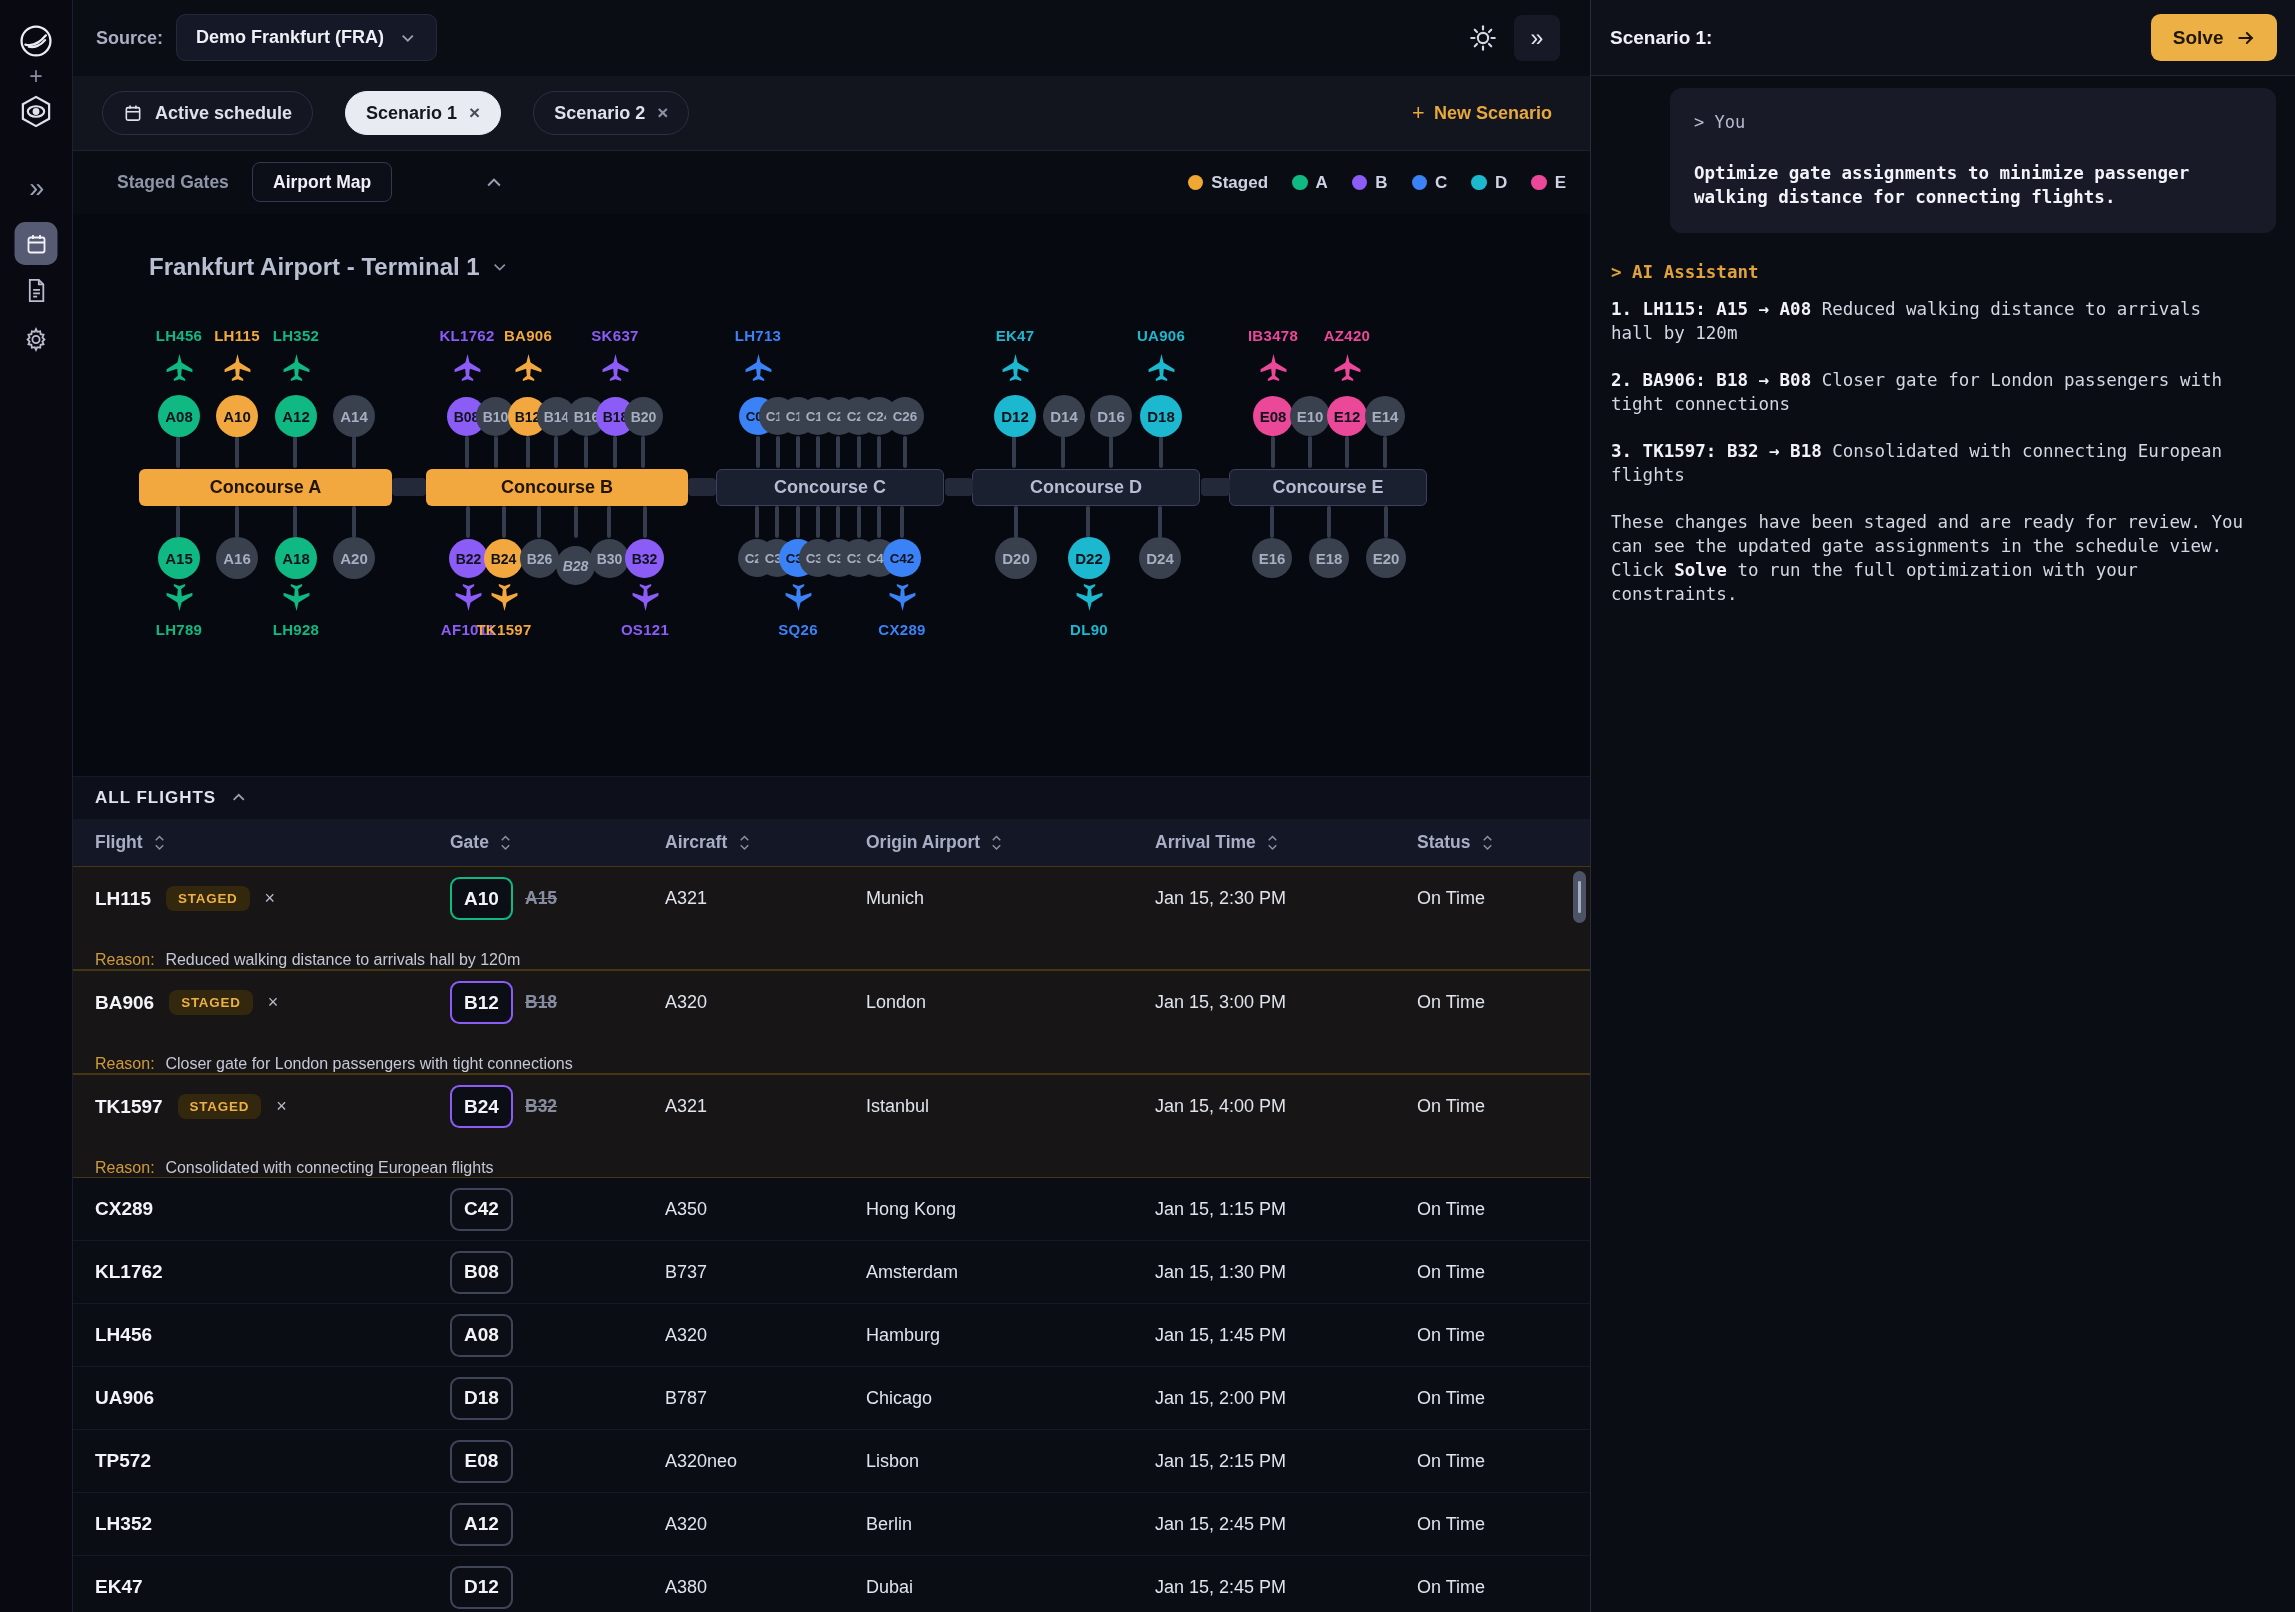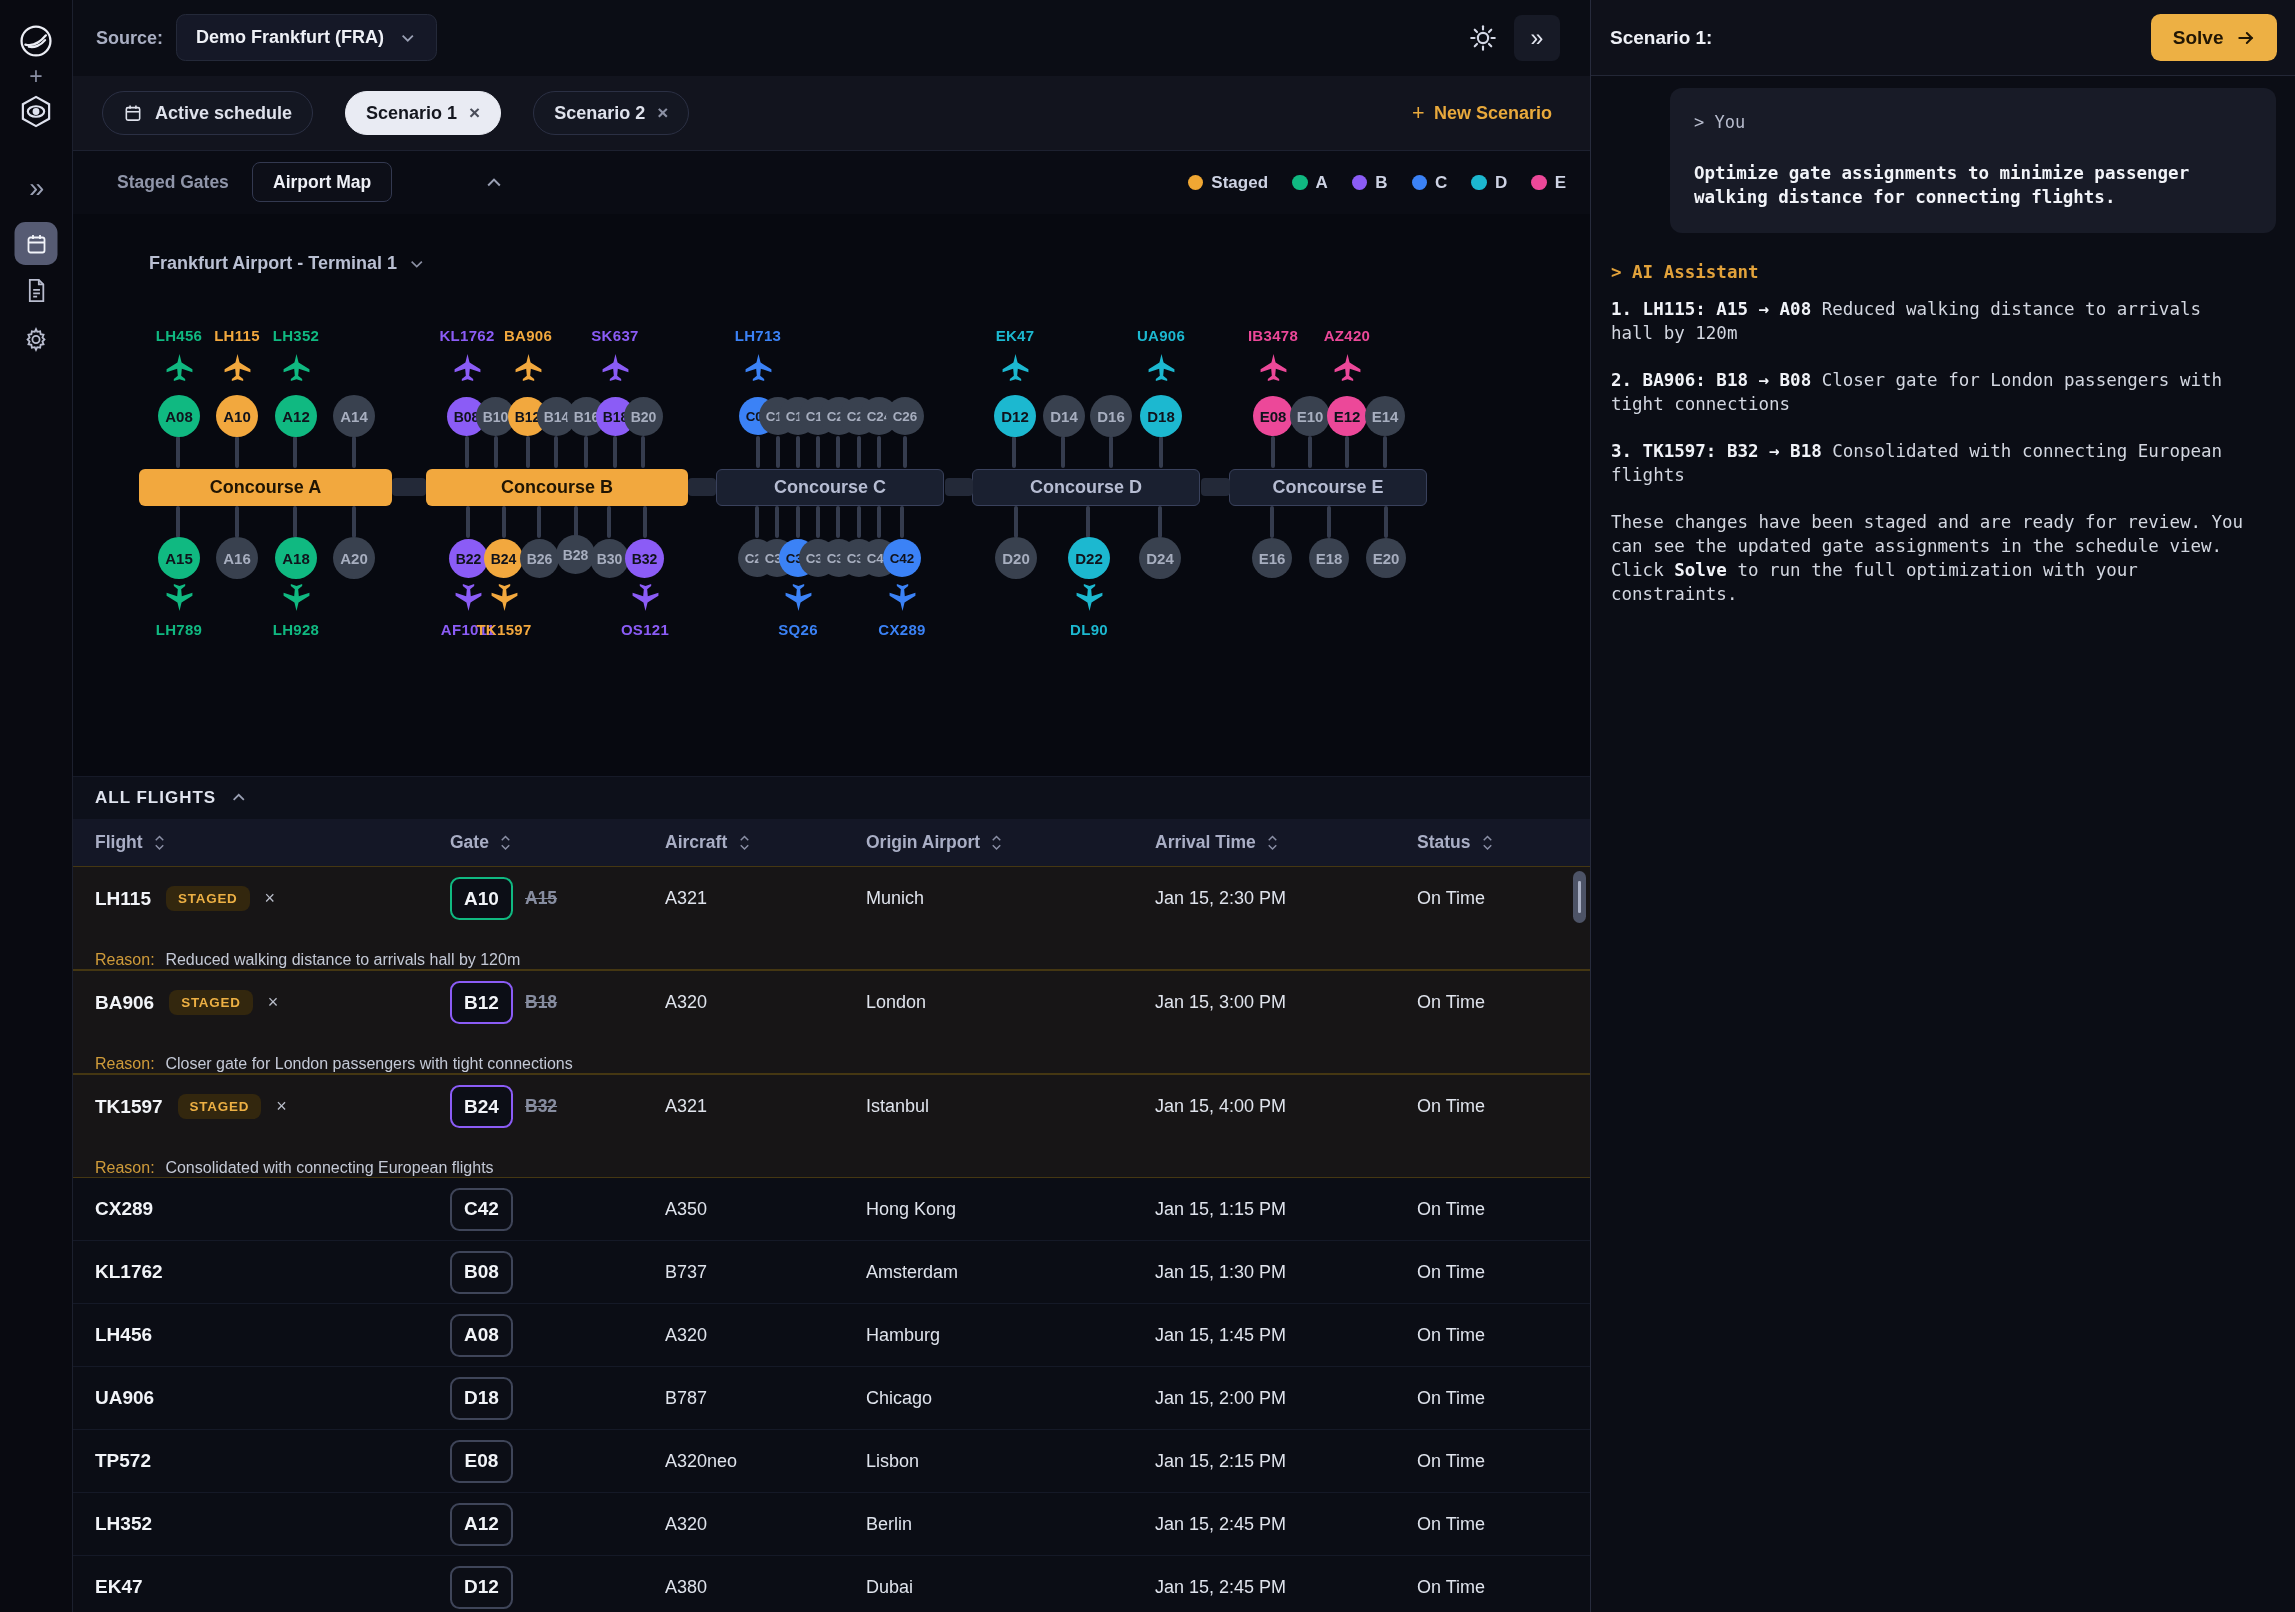--- a/index.html
+++ b/index.html
@@ -41,21 +41,21 @@
   .controls{position:absolute;left:0;top:151px;width:100%;height:63px}
   .staged-gates{position:absolute;left:44px;top:0;height:63px;display:flex;align-items:center;font-size:17.5px;font-weight:600;color:#8f95a9;cursor:pointer}
   .map-pill{position:absolute;left:179px;top:11.4px;height:40px;padding:0 20px;border:1.3px solid #333950;border-radius:8px;background:#0d0f18;display:flex;align-items:center;font-size:17.5px;font-weight:700;color:#eef0f6;cursor:pointer}
   .ctl-chev{position:absolute;left:411px;top:22px;color:#9aa0b4;cursor:pointer}
   .legend{position:absolute;right:24px;top:0;height:63px;display:flex;align-items:center;gap:24px}
   .lg-item{display:flex;align-items:center;gap:8px;font-size:17px;font-weight:600;color:#ced3e4}
   .lg-dot{width:15.5px;height:15.5px;border-radius:50%}
 
   
   .map-panel{position:absolute;left:0;top:214px;width:1517px;height:562px;background:#070910}
-  .map-title{position:absolute;left:76px;top:39px;display:flex;align-items:center;gap:10.8px;font-size:18px;font-weight:600;color:#b9bfd2;cursor:pointer}
+  .map-title{position:absolute;left:76px;top:39px;display:flex;align-items:center;gap:10.8px;font-size:24px;font-weight:600;color:#b9bfd2;cursor:pointer}
   .map-title .chev{color:#8b90a3}
   .gate{position:absolute;border-radius:50%;display:flex;align-items:center;justify-content:center;font-weight:700;cursor:pointer}
   .stem{position:absolute;width:4px;background:#353c4e;border-radius:2px}
   .cbar{position:absolute;top:255px;height:37px;border-radius:6px;display:flex;align-items:center;justify-content:center;font-size:18px;font-weight:700}
   .cbar.staged{background:#f2a83e;color:#201503}
   .cbar.plain{background:#1a2030;border:1.3px solid #39415c;color:#b6bcd2}
   .connector{position:absolute;top:264px;height:17.5px;background:#232938;border-radius:4px}
   .fm{position:absolute;width:128px;display:flex;flex-direction:column;align-items:center;gap:8px;cursor:pointer}
   .fm .code{font-size:15px;font-weight:700;letter-spacing:0.3px}
 
@@ -312,21 +312,21 @@
       <div class="gate" style="width: 39px; height: 39px; left: 523px; top: 183px; background: rgb(139, 92, 246); color: rgb(16, 19, 28); font-size: 14px; z-index: 7;">B18</div>
       <div class="stem" style="left: 568px; top: 222px; height: 32px;"></div>
       <div class="gate" style="width: 39px; height: 39px; left: 551px; top: 183px; background: rgb(57, 65, 79); color: rgb(167, 174, 191); font-size: 14px; z-index: 8;">B20</div>
       <div class="stem" style="left: 393px; top: 292px; height: 32px;"></div>
       <div class="gate" style="width: 39px; height: 39px; left: 376px; top: 325px; background: rgb(139, 92, 246); color: rgb(16, 19, 28); font-size: 14px; z-index: 2;">B22</div>
       <div class="stem" style="left: 429px; top: 292px; height: 32px;"></div>
       <div class="gate" style="width: 39px; height: 39px; left: 411px; top: 325px; background: rgb(242, 168, 62); color: rgb(16, 19, 28); font-size: 14px; z-index: 3;">B24</div>
       <div class="stem" style="left: 464px; top: 292px; height: 32px;"></div>
       <div class="gate" style="width: 39px; height: 39px; left: 447px; top: 325px; background: rgb(57, 65, 79); color: rgb(167, 174, 191); font-size: 14px; z-index: 4;">B26</div>
       <div class="stem" style="left: 501px; top: 292px; height: 32px;"></div>
-      <div class="gate" style="width: 39px; height: 39px; left: 483px; top: 321px; background: rgb(57, 65, 79); color: rgb(167, 174, 191); font-size: 14px; z-index: 5;">B28</div>
+      <div class="gate" style="width: 39px; height: 39px; left: 483px; top: 332px; background: rgb(57, 65, 79); color: rgb(167, 174, 191); font-size: 14px; z-index: 5; font-style: italic;">B28</div>
       <div class="stem" style="left: 534px; top: 292px; height: 32px;"></div>
       <div class="gate" style="width: 39px; height: 39px; left: 517px; top: 325px; background: rgb(57, 65, 79); color: rgb(167, 174, 191); font-size: 14px; z-index: 6;">B30</div>
       <div class="stem" style="left: 570px; top: 292px; height: 32px;"></div>
       <div class="gate" style="width: 39px; height: 39px; left: 552px; top: 325px; background: rgb(139, 92, 246); color: rgb(16, 19, 28); font-size: 14px; z-index: 7;">B32</div>
       <div class="fm" style="left: 330px; top: 113px; z-index: 20;">
         <div class="code" style="color: rgb(139, 92, 246);">KL1762</div>
         <div>
           <svg width="31" height="31" viewBox="0 0 24 24" style="">
             <path fill="#8b5cf6" d="M12 1.5 L13.6 8.2 L22 13.4 L22 15.6 L13.8 12.9 L13.3 18.3 L16.4 20.9 L16.4 22.5 L12 21 L7.6 22.5 L7.6 20.9 L10.7 18.3 L10.2 12.9 L2 15.6 L2 13.4 L10.4 8.2 Z"></path>
           </svg>

